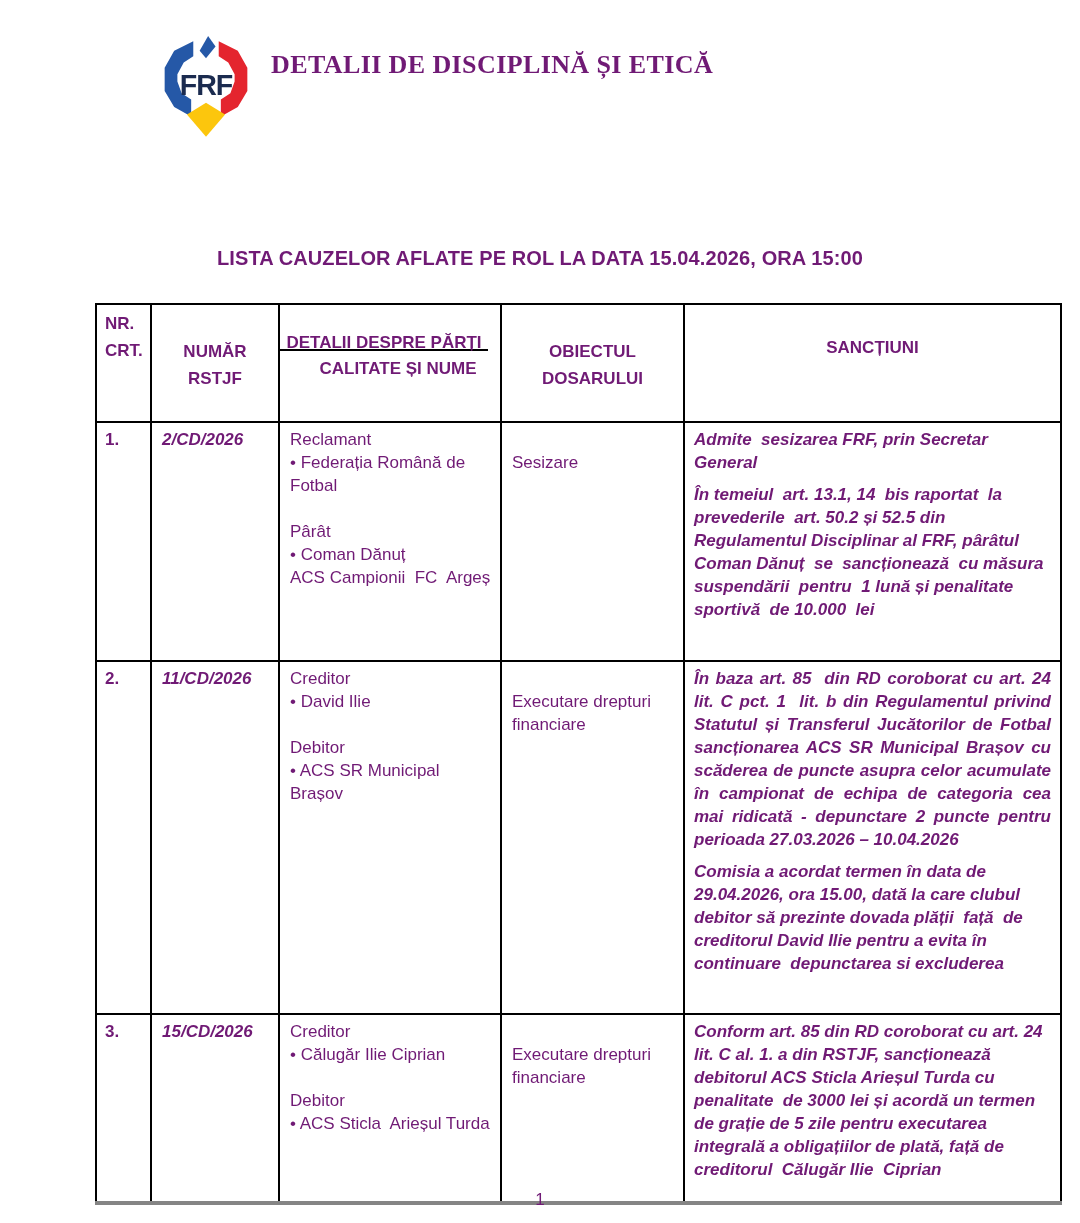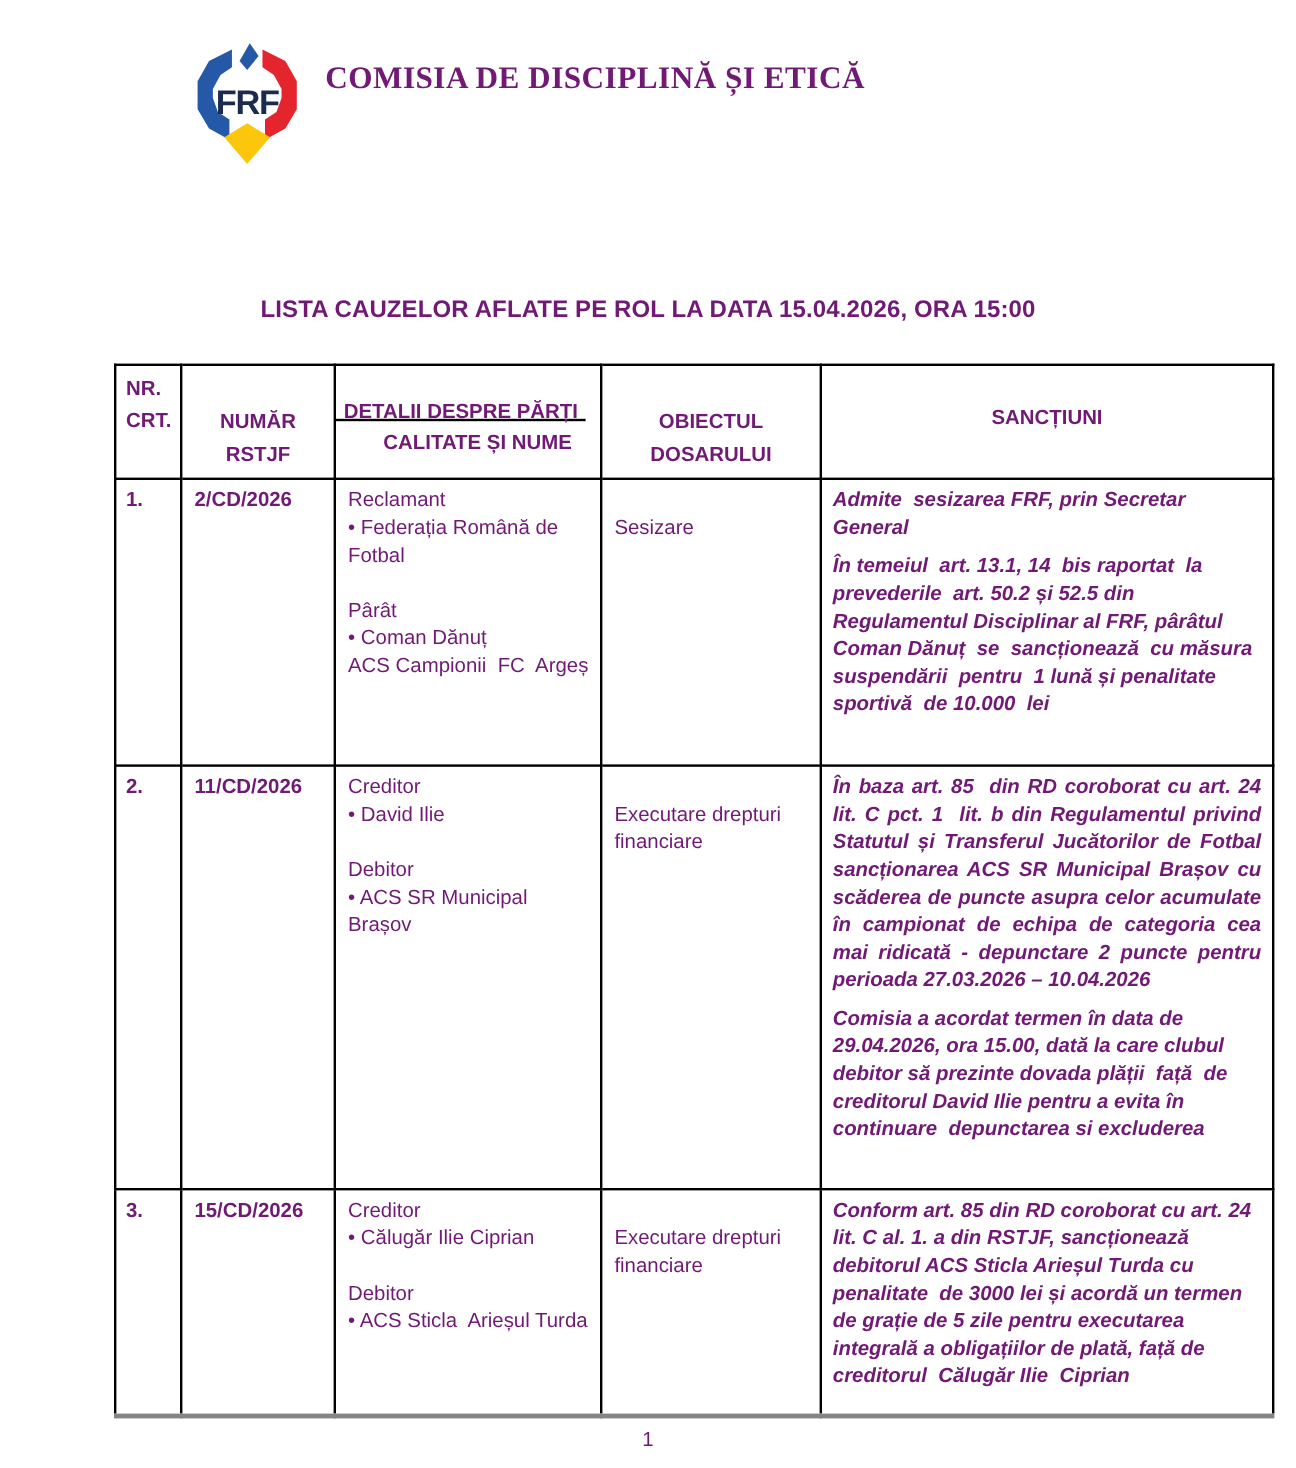--- a/index.html
+++ b/index.html
@@ -39,40 +39,40 @@
     width: 965px; border-collapse: collapse; table-layout: fixed;
     border: 2px solid #000;
     border-bottom: 4px solid #858585;
   }
   .case-table th, .case-table td {
     border: 2px solid #000;
     vertical-align: top;
     font-size: 17px;
     padding: 0;
   }
-  .case-table thead tr { height: 95px; }
+  .case-table thead tr { height: 118px; }
   .case-table th { font-weight: bold; line-height: 27px; text-align: center; }
 
   th.h-nr  { text-align: left; padding: 5px 0 0 8px; }
   th.h-dosar, th.h-obiect { padding-top: 33px; }
   th.h-sanc { padding-top: 29px; }
   th.h-parti { padding: 0; }
   .parti-top {
     box-sizing: border-box; height: 46px; padding-top: 24px;
     border-bottom: 2px solid #000; margin-right: 12px;
     text-align: center;
   }
   .parti-bottom { padding-top: 4px; text-align: center; padding-left: 16px; }
 
   tbody tr:nth-child(1) { height: 239px; }
   tbody tr:nth-child(2) { height: 353px; }
   tbody tr:nth-child(3) { height: 189px; }
 
   td.c-nr    { font-weight: bold; padding: 5px 2px 0 8px;  line-height: 23px; }
-  td.c-dosar { font-weight: bold; padding: 5px 4px 0 10px; line-height: 23px; }
+  td.c-dosar { font-weight: bold; padding: 5px 4px 0 10px; line-height: 23px; font-style: italic; }
   td.c-parti { padding: 5px 8px 0 10px; line-height: 23px; }
   td.c-parti .line { min-height: 23px; white-space: pre-wrap; }
   td.c-obiect { padding: 28px 8px 0 10px; line-height: 23px; }
   td.c-sanc  { padding: 5px 9px 0 9px; line-height: 23px; font-weight: bold; font-style: italic; }
   td.c-sanc .sanc-p { white-space: pre-wrap; }
   td.c-sanc .sanc-p + .sanc-p { margin-top: 9px; }
   td.c-sanc .sanc-p.justify { text-align: justify; }
 
   
   .page-number {
@@ -87,21 +87,21 @@
 
   <svg class="logo-svg" viewBox="0 0 100 102" aria-hidden="true">
     <path d="M38,6 L20,15 L11,31 L11,53 L20,68 L36,77 L36,61 L27,55 L23,44 L23,37 L29,26 L38,20 Z" fill="#2558A7"></path>
     <path d="M62,6 L80,15 L89,31 L89,53 L80,68 L64,77 L64,61 L73,55 L77,44 L77,37 L71,26 L62,20 Z" fill="#E4252E"></path>
     <path d="M44,15 L52,1 L59,11 L50,22 Z" fill="#2558A7"></path>
     <path d="M32,75 L50,64 L68,75 L50,96 Z" fill="#FCC60D"></path>
     <text x="50" y="57" text-anchor="middle" font-family="Liberation Sans, sans-serif" font-weight="bold" font-size="27" letter-spacing="-1" fill="#1B2B4F">FRF</text>
   </svg>
 
   <div class="org-text">
-    <div class="org-line">COMISIA DE DISCIPLINĂ ȘI ETICĂ</div>
+    <div class="org-line">DETALII DE DISCIPLINĂ ȘI ETICĂ</div>
   </div>
 
   <div class="doc-title">LISTA CAUZELOR AFLATE PE ROL LA DATA 15.04.2026, ORA 15:00</div>
 
   <table class="case-table">
     <colgroup>
       <col style="width:55px">
         <col style="width:128px">
         <col style="width:222px">
         <col style="width:183px">

